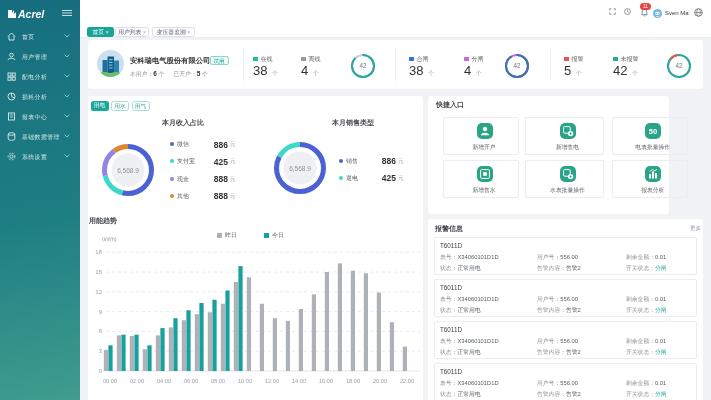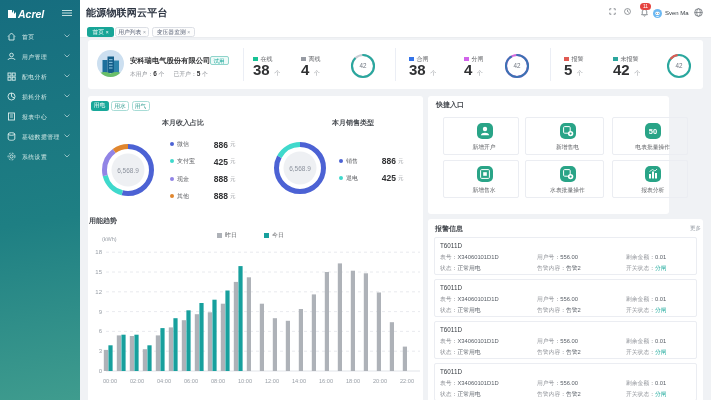--- a/index.html
+++ b/index.html
@@ -1,20 +1,20 @@
 <!DOCTYPE html>
 <html><head><meta charset="utf-8">
 <style>
 *{margin:0;padding:0;box-sizing:border-box;}
 html,body{width:711px;height:400px;overflow:hidden;font-family:"Liberation Sans",sans-serif;background:#f0f2f5;position:relative;}
 .abs{position:absolute;}
 .card{position:absolute;background:#fff;border-radius:3px;}
 .sq{display:inline-block;width:4.5px;height:4.5px;margin-right:3px;vertical-align:middle;}
 .leglab{font-size:6px;color:#606266;vertical-align:middle;}
-.statnum{font-size:15px;font-weight:bold;color:#303133;}
+.statnum{font-size:13px;font-weight:normal;color:#303133;}
 .statunit{font-size:6px;color:#909399;font-weight:normal;}
 .sechead{font-size:7px;font-weight:bold;color:#45494f;}
 .legrow{font-size:6px;line-height:6px;}
 .alab{color:#909399;}.aval{color:#5a6068;}
 </style></head>
 <body>
 
 <div class="abs" style="left:0;top:0;width:80px;height:400px;background:linear-gradient(170deg,#166d7f 0%,#1e7f83 55%,#3f9c8e 100%);">
   <svg class="abs" style="left:6px;top:7px;" width="70" height="14" viewBox="0 0 70 14">
     <path d="M2 3 L2 11 L10 11 L10 5 L8 7 L8 3 L6 6 L6 3 Z" fill="#fff"></path>
@@ -81,21 +81,20 @@
       <circle cx="4.5" cy="4.5" r="1.6" fill="none" stroke="#dceeec" stroke-width="0.9"></circle>
       <circle cx="4.5" cy="4.5" r="3.4" fill="none" stroke="#dceeec" stroke-width="0.9" stroke-dasharray="1.8 1.4"></circle>
     </svg>
   <div class="abs" style="left:22px;top:152.5px;font-size:5.8px;color:#d9edea;letter-spacing:0.5px;">系统设置</div>
   <svg class="abs" style="left:64px;top:154px;" width="6" height="4" viewBox="0 0 6 4">
       <path d="M0.5 0.5 L3 3 L5.5 0.5" fill="none" stroke="rgba(255,255,255,0.65)" stroke-width="0.8"></path>
     </svg>
 </div>
 
 <div class="abs" style="left:80px;top:0;width:631px;height:24px;background:#fff;">
-  <div class="abs" style="left:6px;top:6px;font-size:10px;font-weight:bold;color:#2b3340;letter-spacing:0.2px;">能源物联网云平台</div>
   <svg class="abs" style="left:529px;top:8px;" width="7" height="7" viewBox="0 0 9 9">
       <path d="M1 3 V1 H3 M6 1 H8 V3 M8 6 V8 H6 M3 8 H1 V6" fill="none" stroke="#6a7076" stroke-width="1"></path>
     </svg>
   <svg class="abs" style="left:544px;top:8px;" width="7" height="7" viewBox="0 0 9 9">
       <circle cx="4.5" cy="4.5" r="3.8" fill="none" stroke="#6a7076" stroke-width="0.9"></circle>
       <path d="M4.5 2.2 V4.5 L6.3 5.6" fill="none" stroke="#6a7076" stroke-width="0.9"></path>
     </svg>
   <svg class="abs" style="left:561px;top:9px;" width="7" height="8" viewBox="0 0 9 10">
       <path d="M4.5 0.5 C2.5 0.5 1.6 2 1.6 3.6 V6 L0.8 7.2 H8.2 L7.4 6 V3.6 C7.4 2 6.5 0.5 4.5 0.5 Z" fill="none" stroke="#6a7076" stroke-width="1"></path>
       <path d="M3.5 8.2 C3.5 9.4 5.5 9.4 5.5 8.2" fill="none" stroke="#6a7076" stroke-width="0.9"></path>

